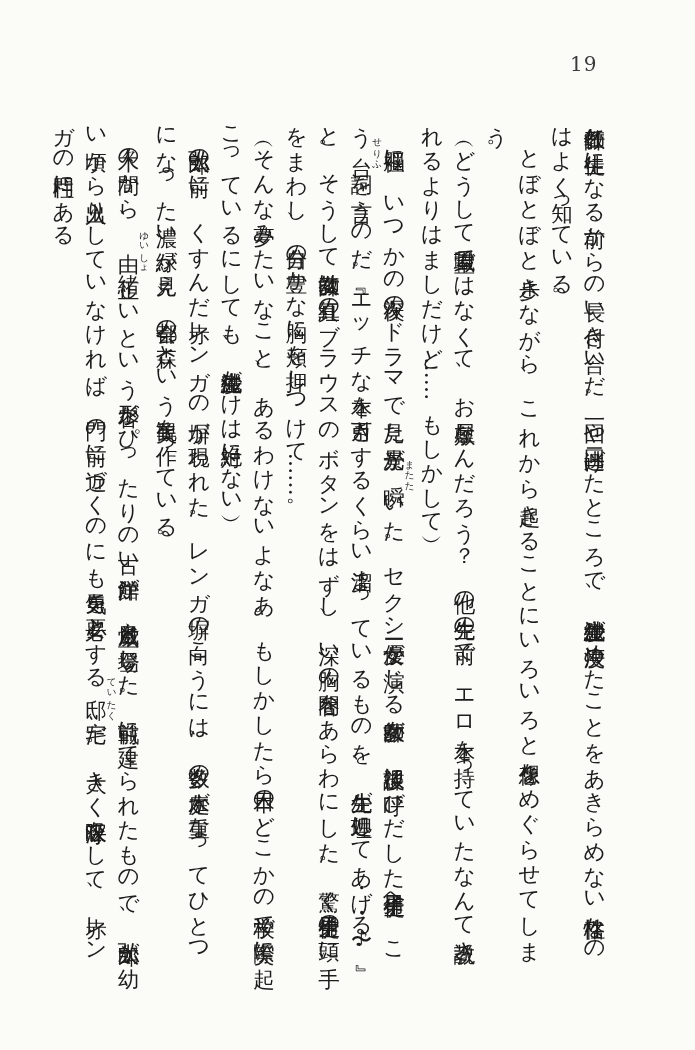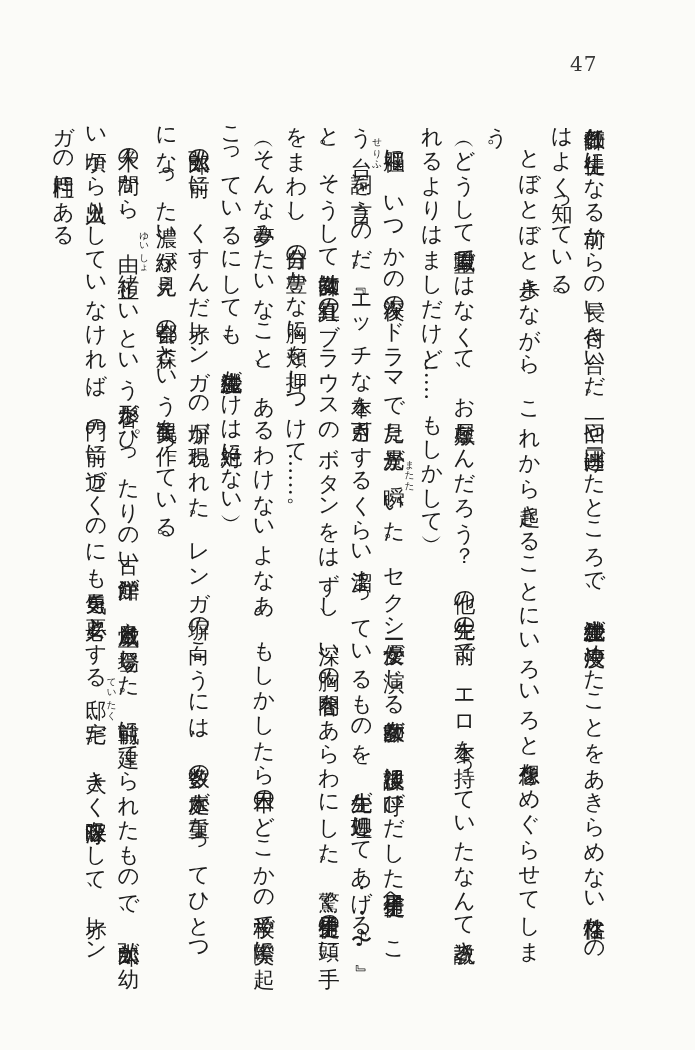--- a/index.html
+++ b/index.html
@@ -53,21 +53,21 @@
   ruby rt {
     font-size: 9.5px;
     letter-spacing: 0;
     color: #2a2a2a;
   }
 </style>
 </head>
 <body>
 
 <div class="page">
-  <div class="page-number">47</div>
+  <div class="page-number">19</div>
   <div class="text-block">
       <p>任教師と生徒になる前からの長い付き合いだ。一回や二回逃げたところで、沙織先生が一度決めたことをあきらめない性格なのはよく知っている。</p>
       <p class="indent">とぼとぼと歩きながら、これから起きることにいろいろと想像をめぐらせてしまう。</p>
       <p class="indent">（どうして職員室ではなくて、お屋敷なんだろう？　他の先生の前で、エロ本を持っていたなんて説教されるよりはましだけど……もしかして）</p>
       <p class="indent">脳裡に、いつかの深夜のドラマで見た光景が<ruby>瞬<rt>またた</rt></ruby>いた。セクシー女優が演じる女教師が、放課後に呼びだした男子生徒へ、こう<ruby>台詞<rt>せりふ</rt></ruby>を言うのだ。『エッチな本を万引きするくらい溜まっているものを、先生が処理してあ・げ・る〜♪』と。そうして女教師は真紅のブラウスのボタンをはずし、深い胸の谷間をあらわにした。驚く男子生徒の頭に手をまわし、自分の豊かな胸に頬を押しつけて……。</p>
       <p class="indent">（そんな夢みたいなこと、あるわけないよなあ。もしかしたら日本のどこかの学校で実際に起こっているにしても、沙織先生だけは絶対にない）</p>
       <p class="indent">弘太郎の前に、くすんだ赤レンガの塀が現われた。レンガ塀の向こうには、多数の庭木が重なってひとつになった濃い緑が見え、都会の森という美観を作っている。</p>
       <p class="indent">木々の間から、<ruby>由緒<rt>ゆいしょ</rt></ruby>正しいという形容がぴったりの古い洋館が、威風堂々と登場した。戦前に建てられたもので、弘太郎が幼い頃から出入りしていなければ、門の前に近づくのにも勇気を必要とする<ruby>邸宅<rt>ていたく</rt></ruby>だ。大きく深呼吸をして、赤レンガの門柱にある</p>
     </div>
 </div>

